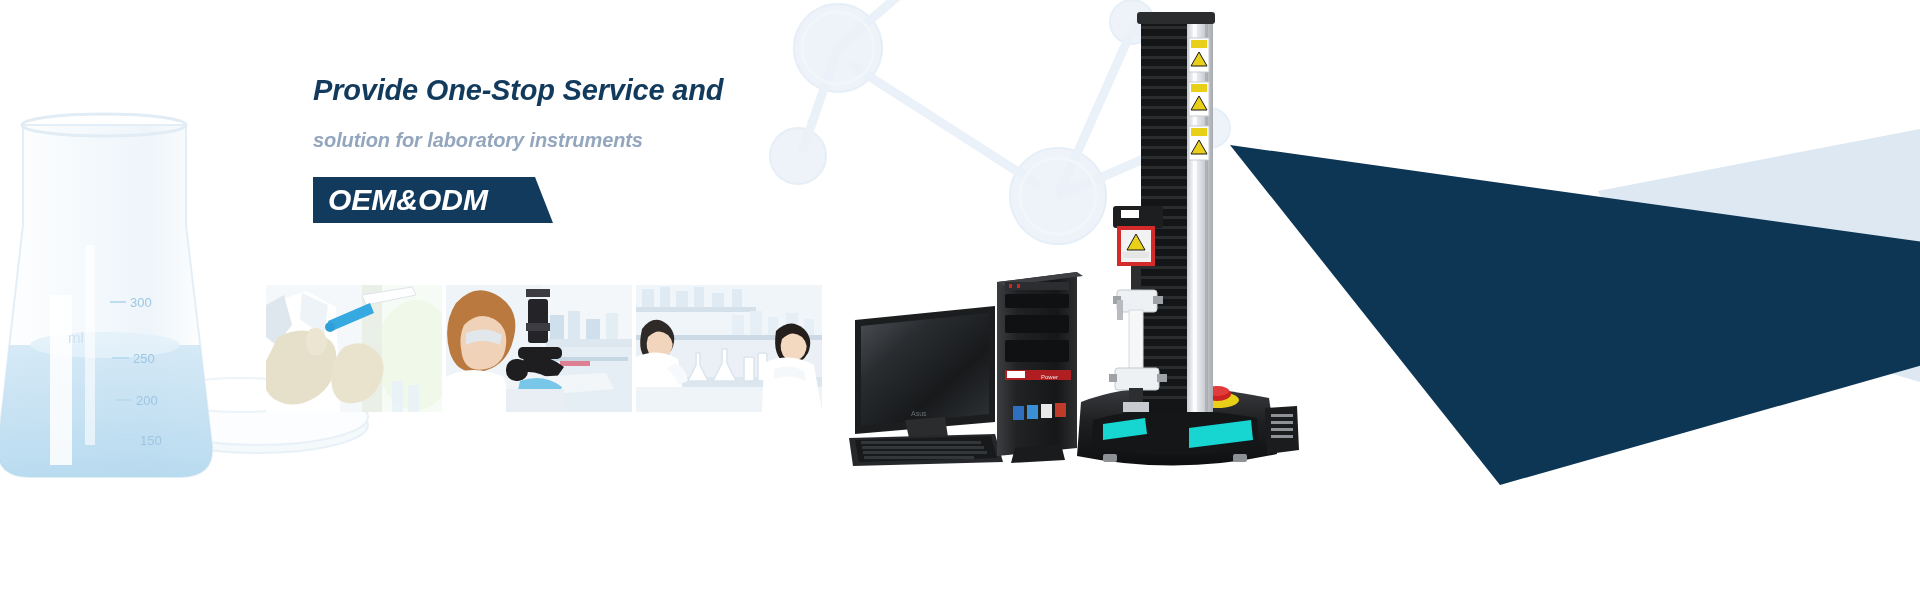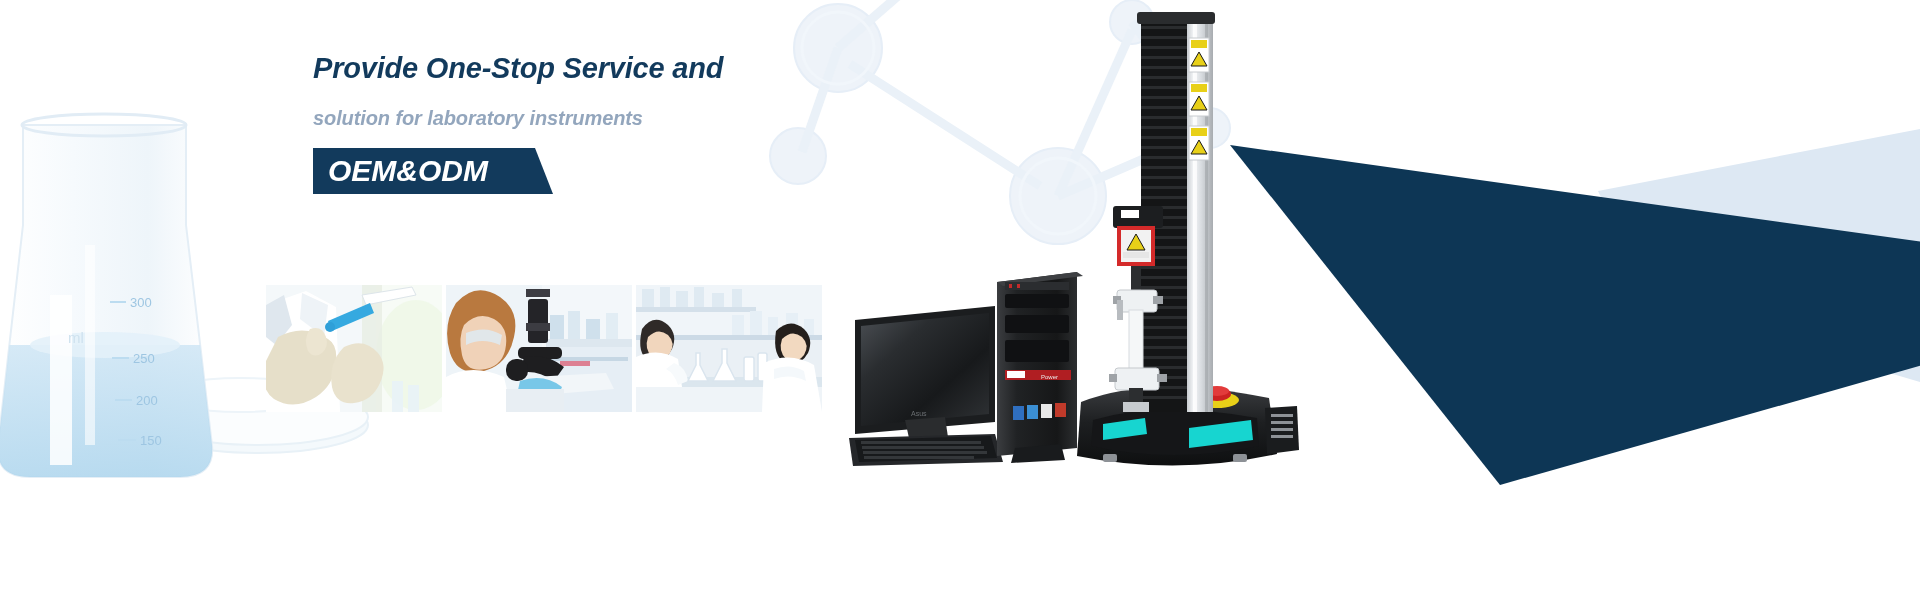--- a/index.html
+++ b/index.html
@@ -36,21 +36,21 @@
     top: 95px;
     width: 430px;
     height: 400px;
     pointer-events: none;
   }
 
   
   .headline-block {
     position: absolute;
     left: 313px;
-    top: 44px;
+    top: 66px;
     width: 620px;
   }
   .headline-line1 {
     font-size: 29px;
     font-style: italic;
     font-weight: bold;
     color: #123a5c;
     letter-spacing: -0.2px;
     line-height: 48px;
     white-space: nowrap;
@@ -60,21 +60,21 @@
     font-style: italic;
     font-weight: bold;
     color: #93a6bd;
     letter-spacing: -0.1px;
     line-height: 48px;
     margin-top: 2px;
     white-space: nowrap;
   }
   .tag-wrap {
     position: relative;
-    margin-top: 6px;
+    margin-top: 13px;
     height: 46px;
     width: 240px;
   }
   .tag-shape {
     position: absolute;
     left: 0;
     top: 0;
     width: 240px;
     height: 46px;
   }

